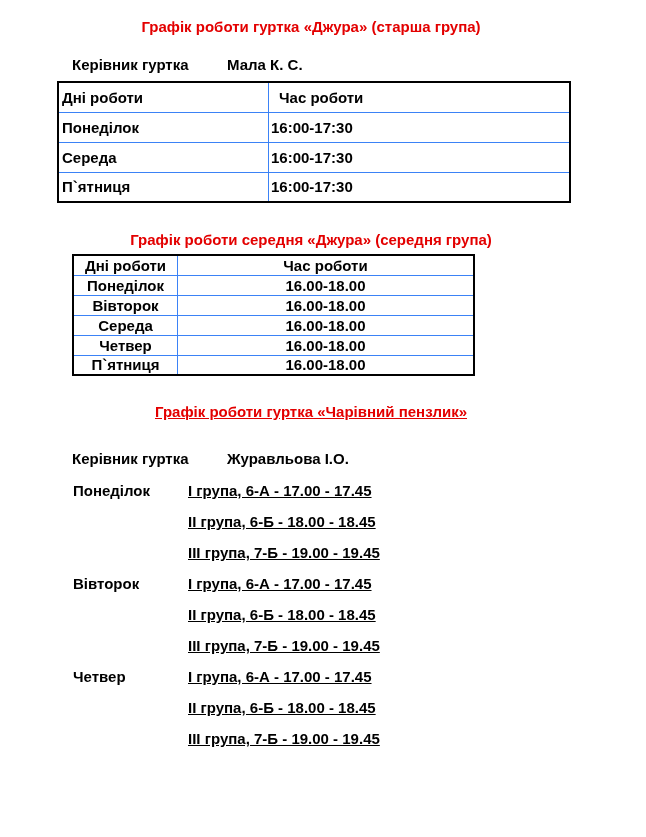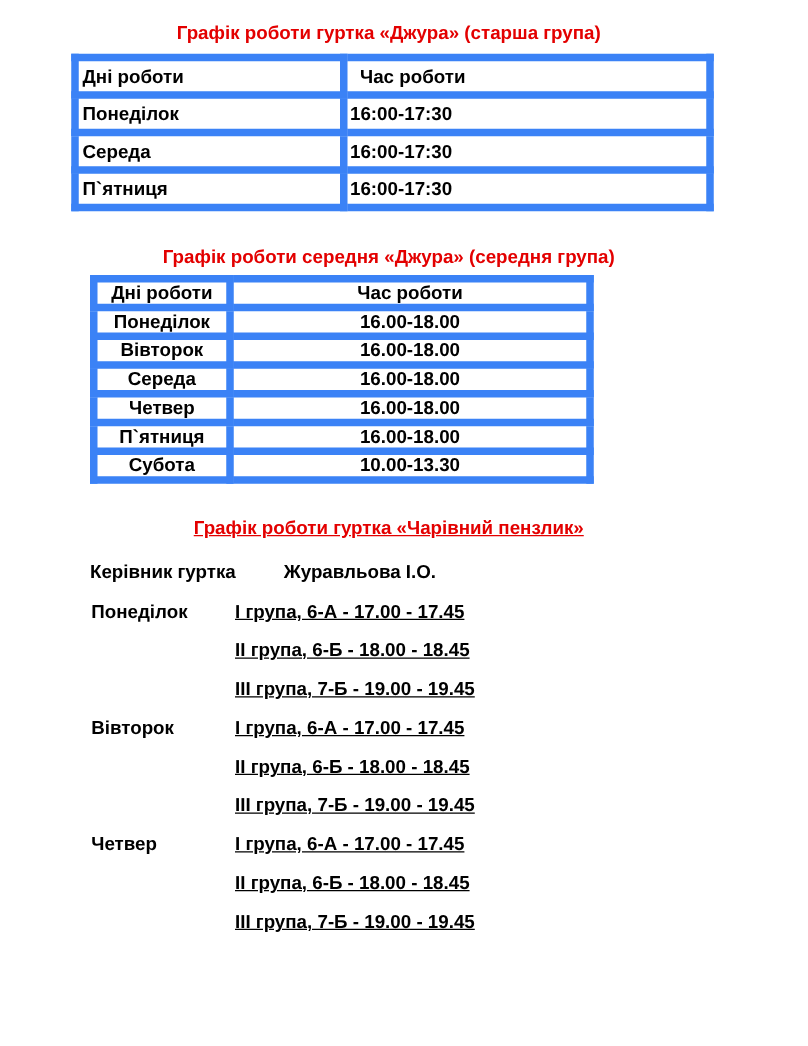--- a/index.html
+++ b/index.html
@@ -24,28 +24,28 @@
     font-size:15px;
   }
   .title-2 { margin-top:27px; }
   .title-3 { margin-top:26px;text-decoration:underline; }
   .leader {
     margin-left:72px;
     margin-top:18px;
     line-height:20px;
   }
   .leader-2 { margin-top:15px; }
-  .leader-3 { margin-top:15px; }
+  .leader-3 { margin-top:27px; }
   .leader-label { display:inline-block; width:155px; }
   table {
     border-collapse:collapse;
     table-layout:fixed;
   }
   td, th {
-    border:6px solid #3b82f6;
+    border:1px solid #3b82f6;
     padding:0;
     font-size:15px;
     font-weight:bold;
     vertical-align:middle;
   }
   
   .table-1 {
     margin-left:57px;
     margin-top:6px;
     width:514px;
@@ -73,20 +73,23 @@
   .sched-day { width:115px; line-height:19px; }
   .sched-entries { flex:1; }
   .sched-entry { line-height:19px; margin-bottom:12px;text-decoration:underline; }
 </style>
 </head>
 <body>
 
 <div class="page">
 
   <div class="title">Графік роботи гуртка «Джура» (старша група)</div>
+  <div class="leader">
+    <span class="leader-label">Керівник гуртка</span><span>Мала К. С.</span>
+  </div>
   <table class="table-1">
     <tbody>
       <tr>
         <th class="col-day">Дні роботи</th>
         <th class="time-h">Час роботи</th>
       </tr>
       <tr>
         <td>Понеділок</td>
         <td class="time-c">16:00-17:30</td>
       </tr>
@@ -121,24 +124,20 @@
         <td>16.00-18.00</td>
       </tr>
       <tr>
         <td>Четвер</td>
         <td>16.00-18.00</td>
       </tr>
       <tr>
         <td>П`ятниця</td>
         <td>16.00-18.00</td>
       </tr>
-      <tr>
-        <td>Субота</td>
-        <td>10.00-13.30</td>
-      </tr>
     </tbody>
   </table>
 
   <div class="title title-3">Графік роботи гуртка «Чарівний пензлик»</div>
   <div class="leader leader-3">
     <span class="leader-label">Керівник гуртка</span><span>Журавльова І.О.</span>
   </div>
 
   <div class="schedule">
     <div class="day-block">

